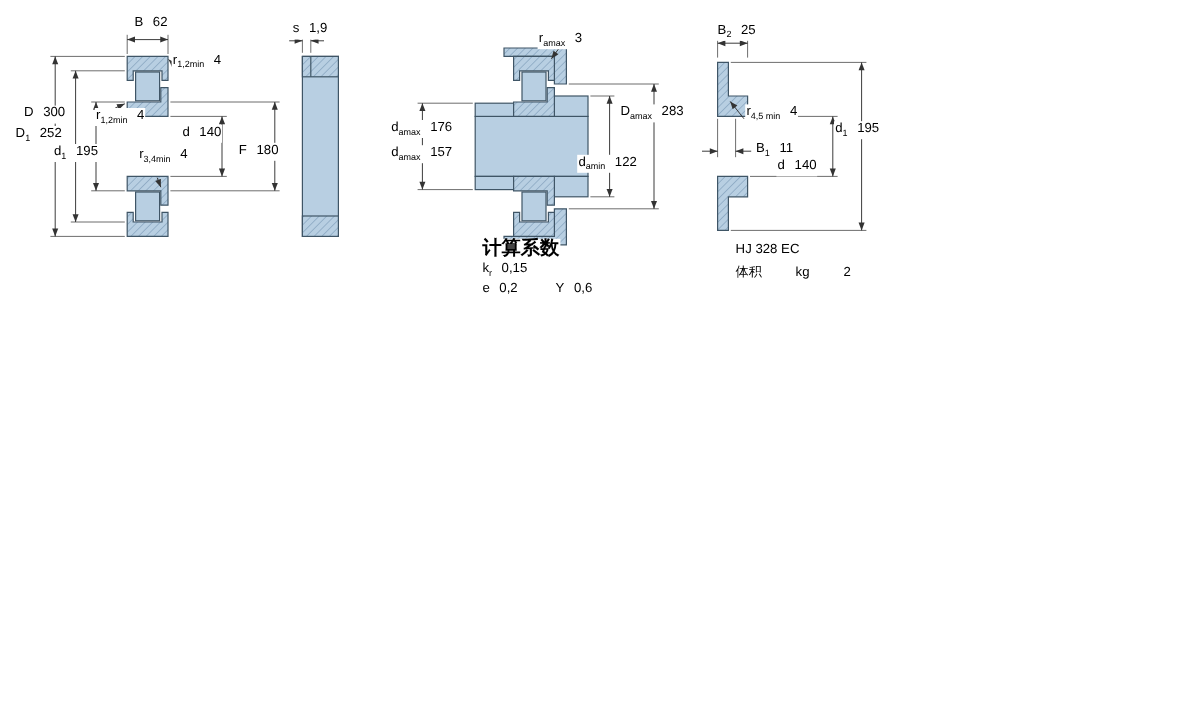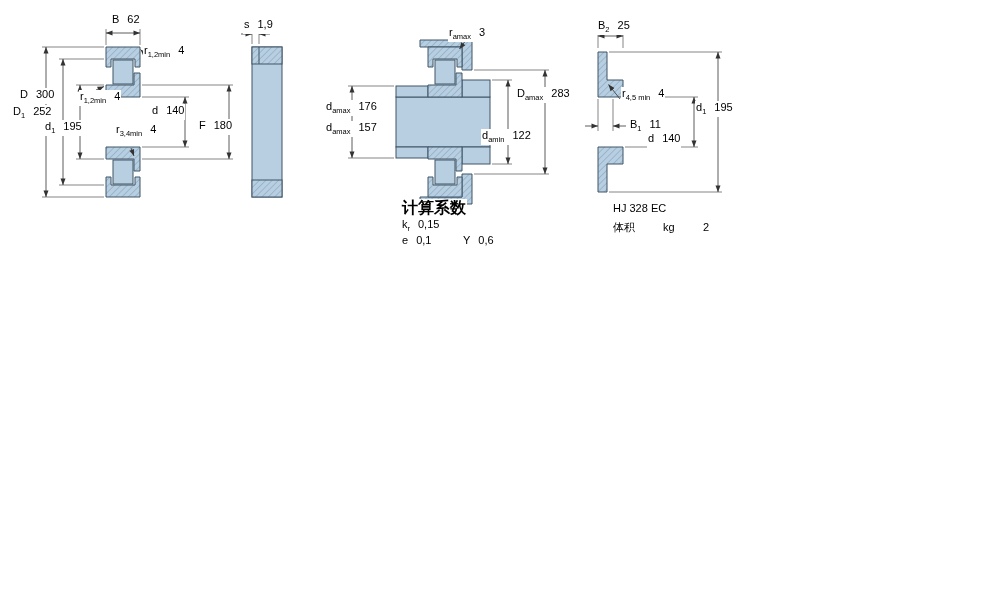--- a/index.html
+++ b/index.html
@@ -167,21 +167,21 @@
 <div class="lbl" style="left:481px;top:129px"><span>d</span><sub>amin</sub><span class="v">122</span></div>
 
 <div class="lbl" style="left:597px;top:19px"><span>B</span><sub>2</sub><span class="v">25</span></div>
 <div class="lbl" style="left:621px;top:87px"><span>r</span><sub>4,5 min</sub><span class="v">4</span></div>
 <div class="lbl" style="left:695px;top:101px"><span>d</span><sub>1</sub><span class="v">195</span></div>
 <div class="lbl" style="left:629px;top:118px"><span>B</span><sub>1</sub><span class="v">11</span></div>
 <div class="lbl" style="left:647px;top:132px"><span>d</span><sub></sub><span class="v">140</span></div>
 
 <div class="lbl bold" style="left:401px;top:199px">计算系数</div>
 <div class="lbl" style="left:401px;top:218px"><span>k</span><sub>r</sub><span class="v">0,15</span></div>
-<div class="lbl" style="left:401px;top:234px"><span>e</span><sub></sub><span class="v">0,1</span></div>
+<div class="lbl" style="left:401px;top:234px"><span>e</span><sub></sub><span class="v">0,2</span></div>
 <div class="lbl" style="left:462px;top:234px"><span>Y</span><sub></sub><span class="v">0,6</span></div>
 
 <div class="lbl" style="left:612px;top:202px">HJ 328 EC</div>
 <div class="lbl" style="left:612px;top:221px">体积</div>
 <div class="lbl" style="left:662px;top:221px">kg</div>
 <div class="lbl" style="left:702px;top:221px">2</div>
 
 </div>
 
 </body></html>

